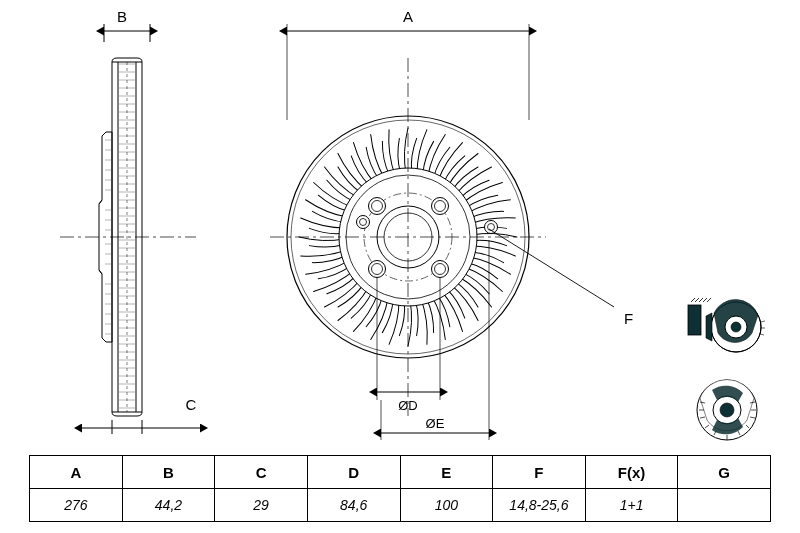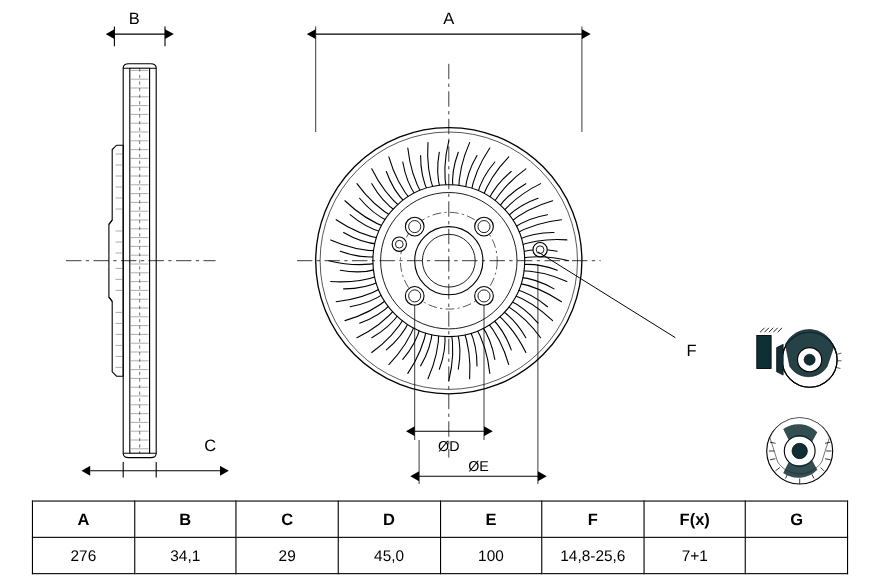--- a/index.html
+++ b/index.html
@@ -53,20 +53,21 @@
   }
   .spec-table th {
     height: 30px;
     font-size: 15px;
     font-weight: bold;
   }
   .spec-table td {
     height: 30px;
     font-size: 14px;
     font-weight: normal;
+    font-style: italic;
   }
 </style>
 </head>
 <body>
 
 <div id="stage">
 
   <svg class="diagram" viewBox="0 0 800 533">
     <defs>
       <marker id="arrL" markerWidth="9" markerHeight="9" refX="8" refY="4.5" orient="auto">
@@ -400,24 +401,24 @@
         <th>D</th>
         <th>E</th>
         <th>F</th>
         <th>F(x)</th>
         <th>G</th>
       </tr>
     </thead>
     <tbody>
       <tr>
         <td>276</td>
-        <td>34,1</td>
+        <td>44,2</td>
         <td>29</td>
-        <td>45,0</td>
+        <td>84,6</td>
         <td>100</td>
         <td>14,8-25,6</td>
-        <td>7+1</td>
+        <td>1+1</td>
         <td></td>
       </tr>
     </tbody>
   </table>
 
 </div>
 
 </body></html>

